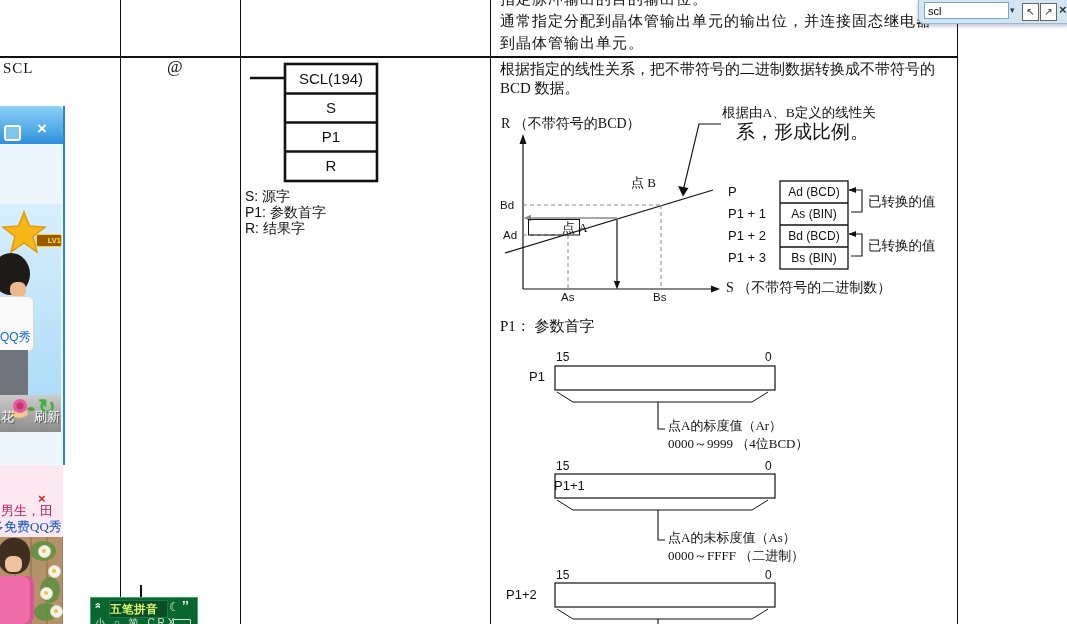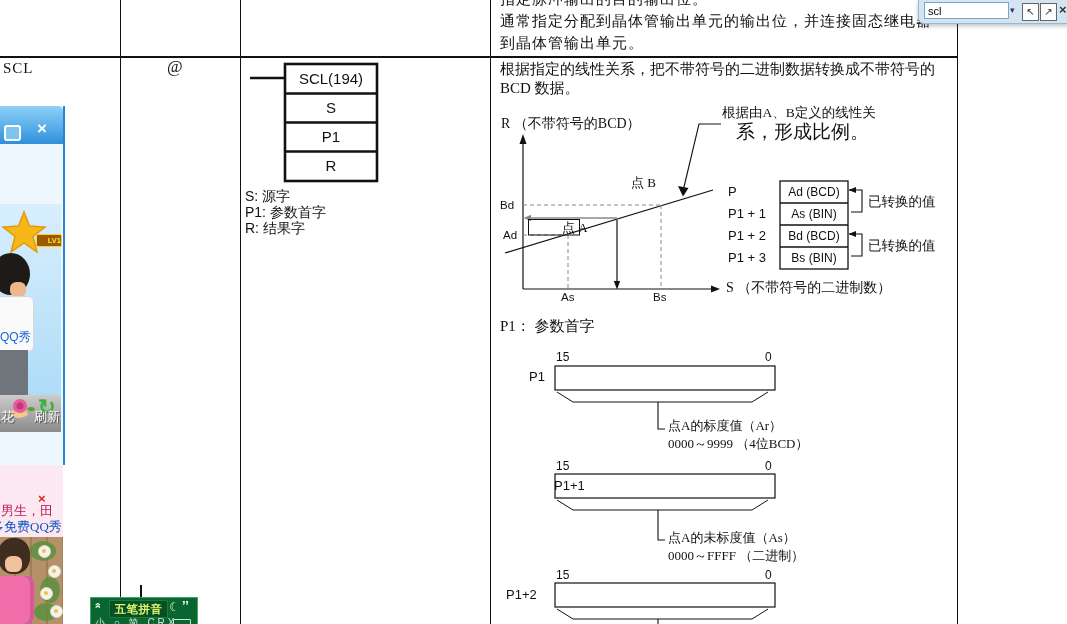--- a/index.html
+++ b/index.html
@@ -35,21 +35,21 @@
   #photo{position:absolute;left:0;top:72px;width:63px;height:87px;
          background:repeating-linear-gradient(90deg,#b5916a 0 14px,#a07f58 14px 16px);}
   .daisy{position:absolute;width:11px;height:11px;border-radius:50%;background:#f5f2ea;
          box-shadow:inset 0 0 0 3px #f5f2ea;border:1px solid #e0dcc8;}
   .daisy:after{content:"";position:absolute;left:3px;top:3px;width:4px;height:4px;border-radius:50%;background:#e8c34a;}
   .leafblob{position:absolute;border-radius:50%;background:#5d8f3f;opacity:.85;}
   
   #ime{position:absolute;left:90px;top:597px;width:106px;height:34px;background:#0a6631;
        border:1px solid #3fa869;z-index:7;}
   #imemode{position:absolute;left:18px;top:2px;width:57px;height:16px;background:#084f25;
-       border:1px solid #1c7a40;text-align:center;line-height:16px;
+       border:1px solid #1c7a40;line-height:16px;
        color:#dcf56d;font-weight:bold;font-size:11.5px;letter-spacing:.5px;}
   
   .cellrow{position:absolute;width:68px;height:22px;text-align:center;line-height:22px;font-size:12px;}
   .ladlab{position:absolute;left:285px;width:92px;text-align:center;font-size:15px;}
 </style>
 </head>
 <body>
 
 <div id="page">
 

